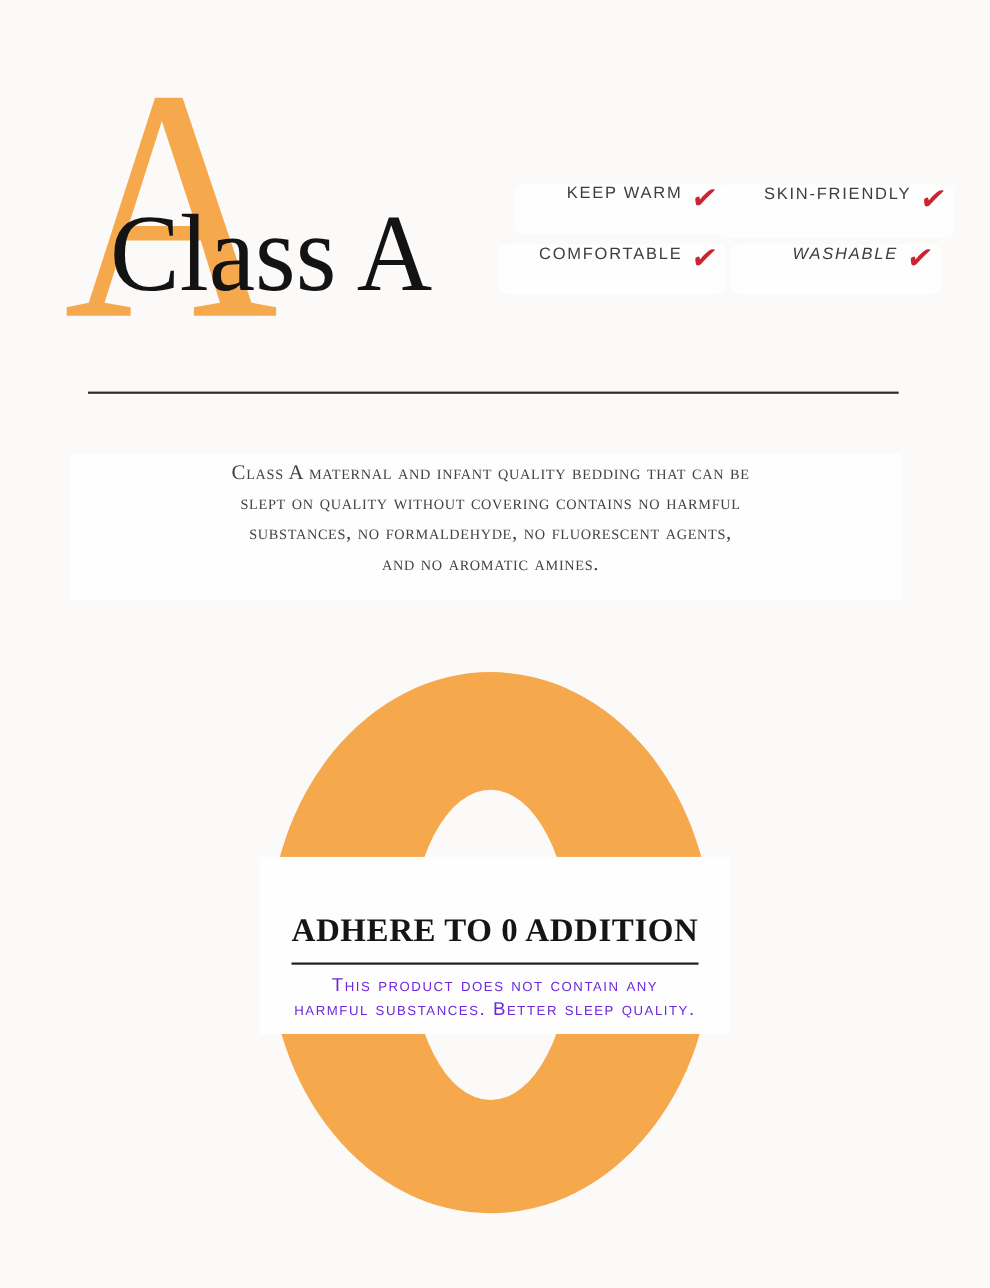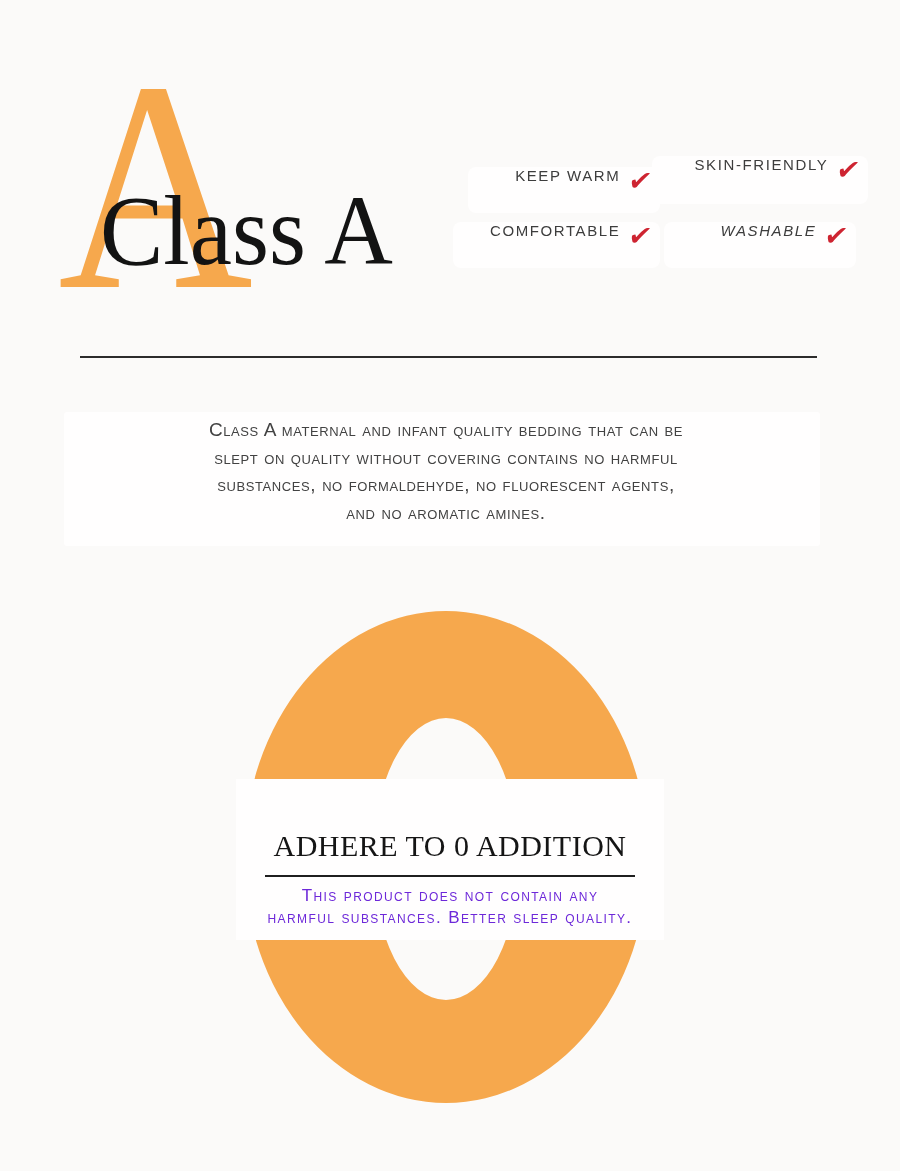--- a/index.html
+++ b/index.html
@@ -32,44 +32,44 @@
   }
   .badge .label{
     font-size:15px;letter-spacing:1.6px;color:#3d3d3d;white-space:nowrap;
   }
   .badge .check{
     font-family:"DejaVu Sans", sans-serif;
     font-size:27px;line-height:1;color:#ce2431;
     transform:skewX(-10deg);
   }
   .badge.keep-warm     {right:240px;top:167px;width:172px;height:46px;}
-  .badge.skin-friendly {right:32px; top:156px;width:196px;height:48px;}
+  .badge.skin-friendly {right:32px; top:168px;width:196px;height:48px;}
   .badge.comfortable   {right:240px;top:222px;width:187px;height:46px;}
   .badge.washable      {right:44px; top:222px;width:172px;height:46px;font-style:italic;}
 
   
   .divider{position:absolute;left:80px;top:356px;width:737px;height:2px;background:#2c2c2c;}
 
   
   .intro-panel{left:64px;top:412px;width:756px;height:134px;}
   .intro{
     position:absolute;left:66px;top:416px;width:760px;
     text-align:center;font-size:19px;line-height:27.5px;
-    font-variant:small-caps;letter-spacing:0.6px;color:#424242;
+    font-variant:small-caps;letter-spacing:0.6px;color:#424242;font-family:Liberation Serif, serif;
   }
 
   
   .zero-svg{position:absolute;left:196px;top:601px;width:500px;height:505px;}
   .zero-band{
     position:absolute;left:236px;top:779px;width:428px;height:161px;
     background:#fffefe;
   }
   .zero-heading{
     position:absolute;left:0;top:52px;width:100%;text-align:center;
-    font-family:"Liberation Serif", serif;font-weight:normal;
+    font-family:"Liberation Serif", serif;font-weight:bold;
     font-size:30px;line-height:1;letter-spacing:0.5px;color:#151515;
   }
   .zero-rule{position:absolute;left:29px;top:96px;width:370px;height:2px;background:#1f1f1f;}
   .zero-sub{
     position:absolute;left:-30px;top:106px;width:488px;text-align:center;
     font-size:17px;line-height:21.5px;font-variant:small-caps;
     letter-spacing:1.4px;color:#6d28d9;white-space:nowrap;
   }
 </style>
 </head>

